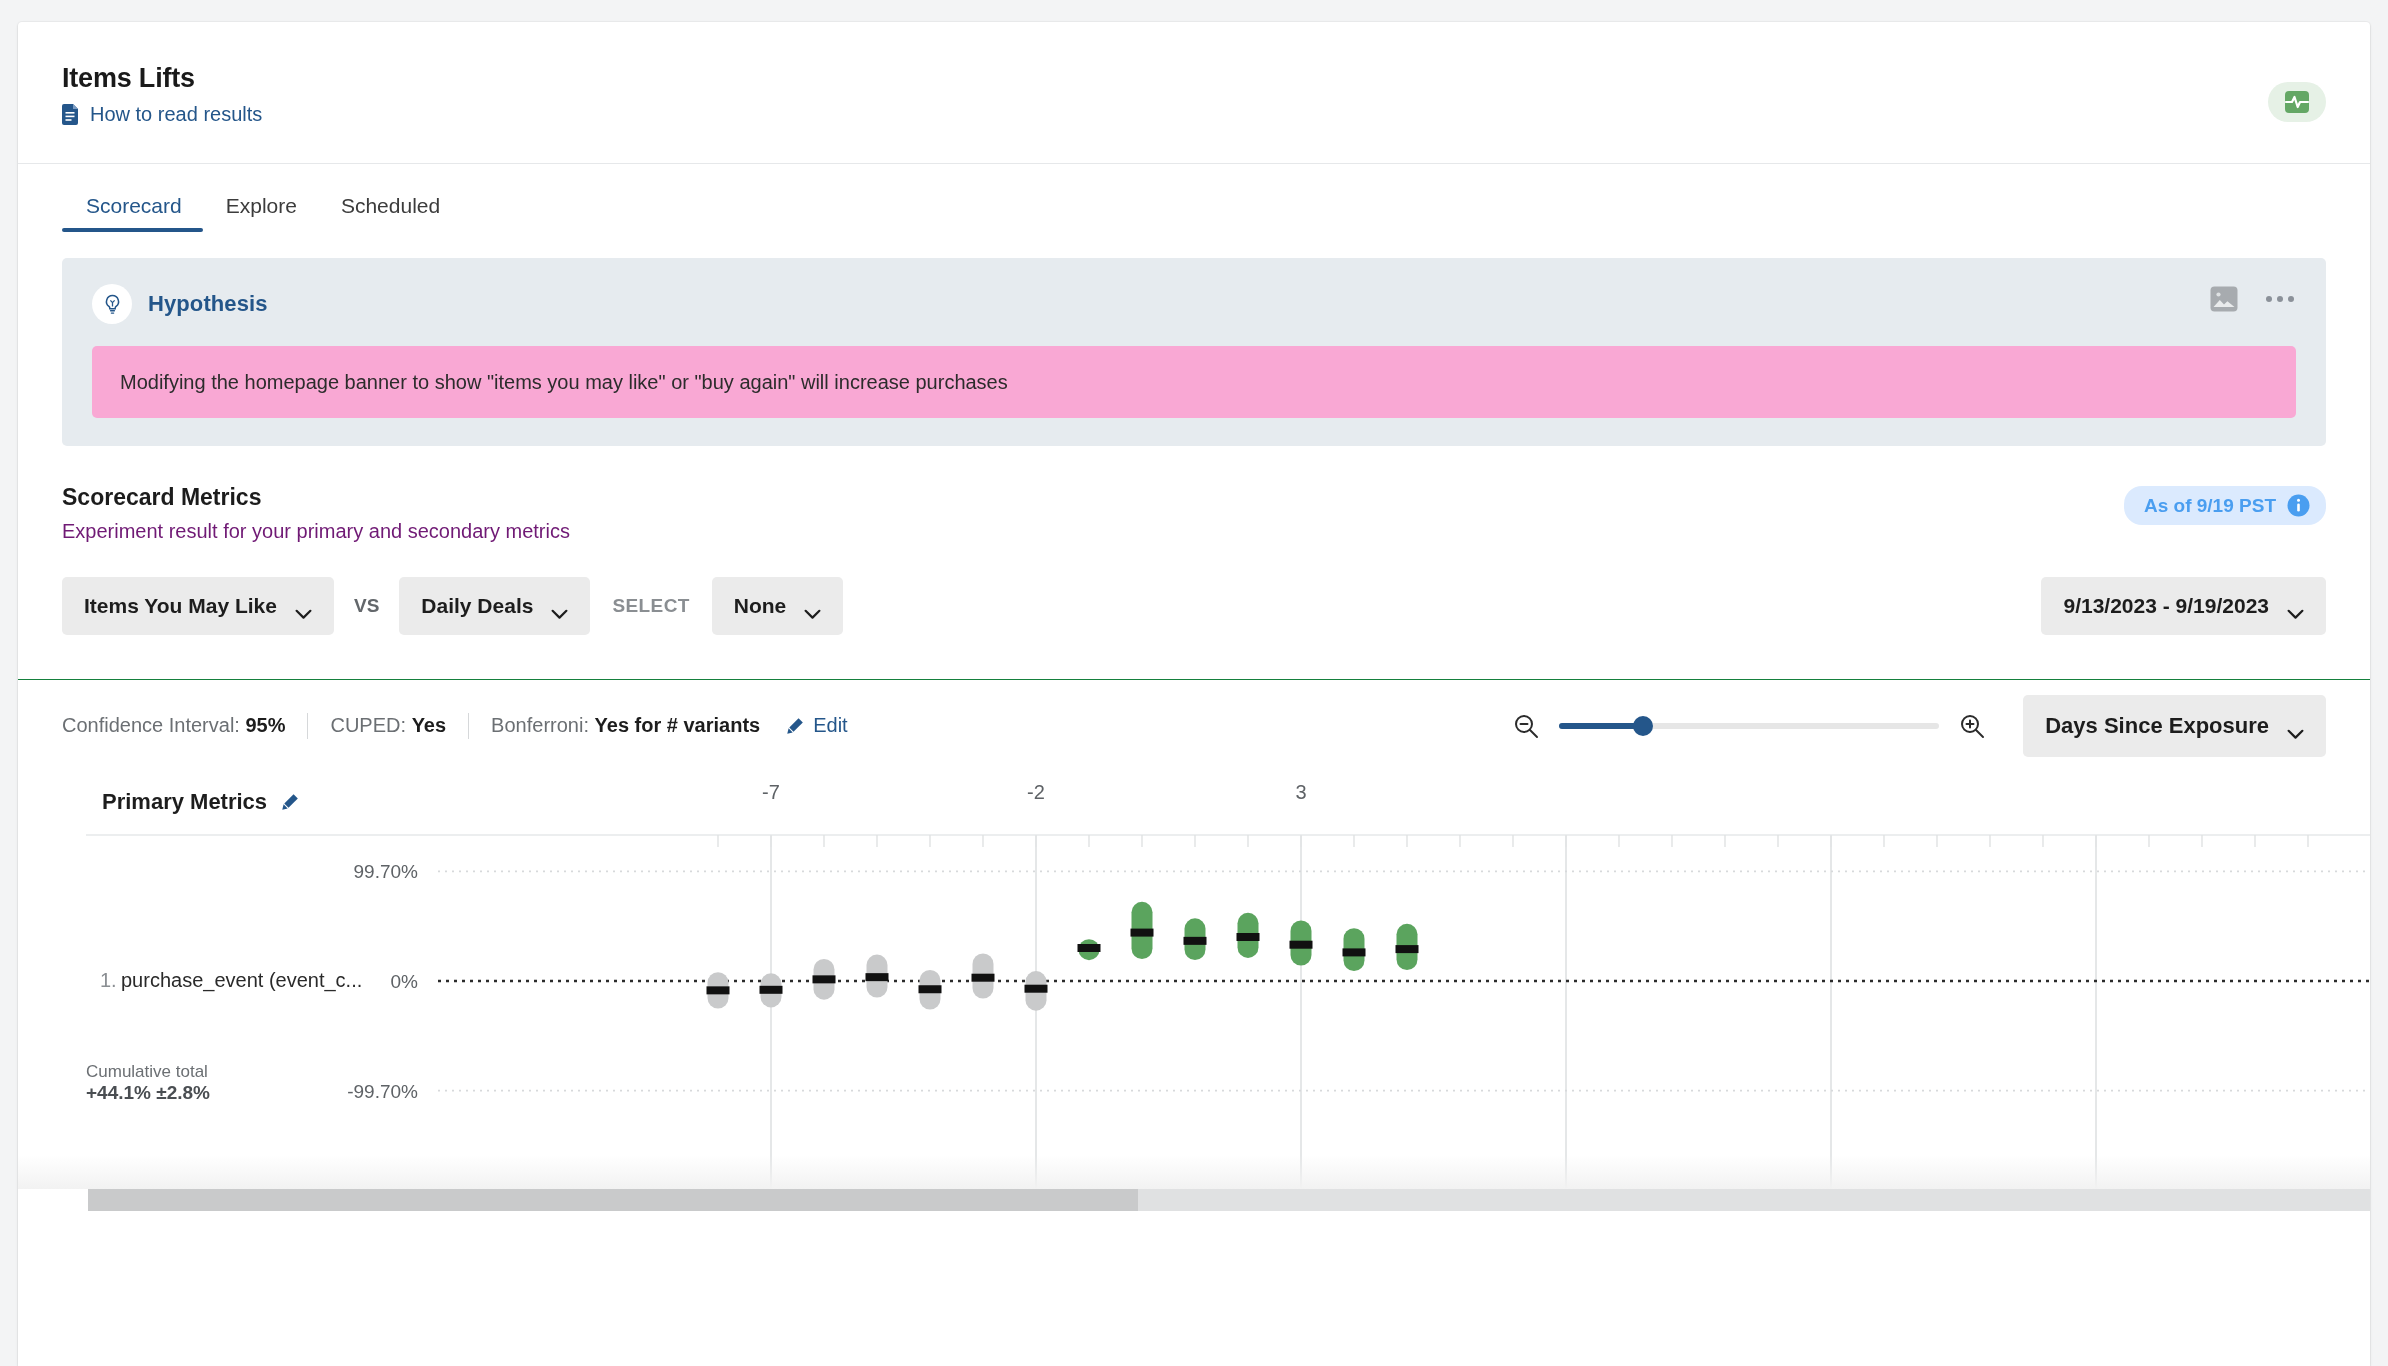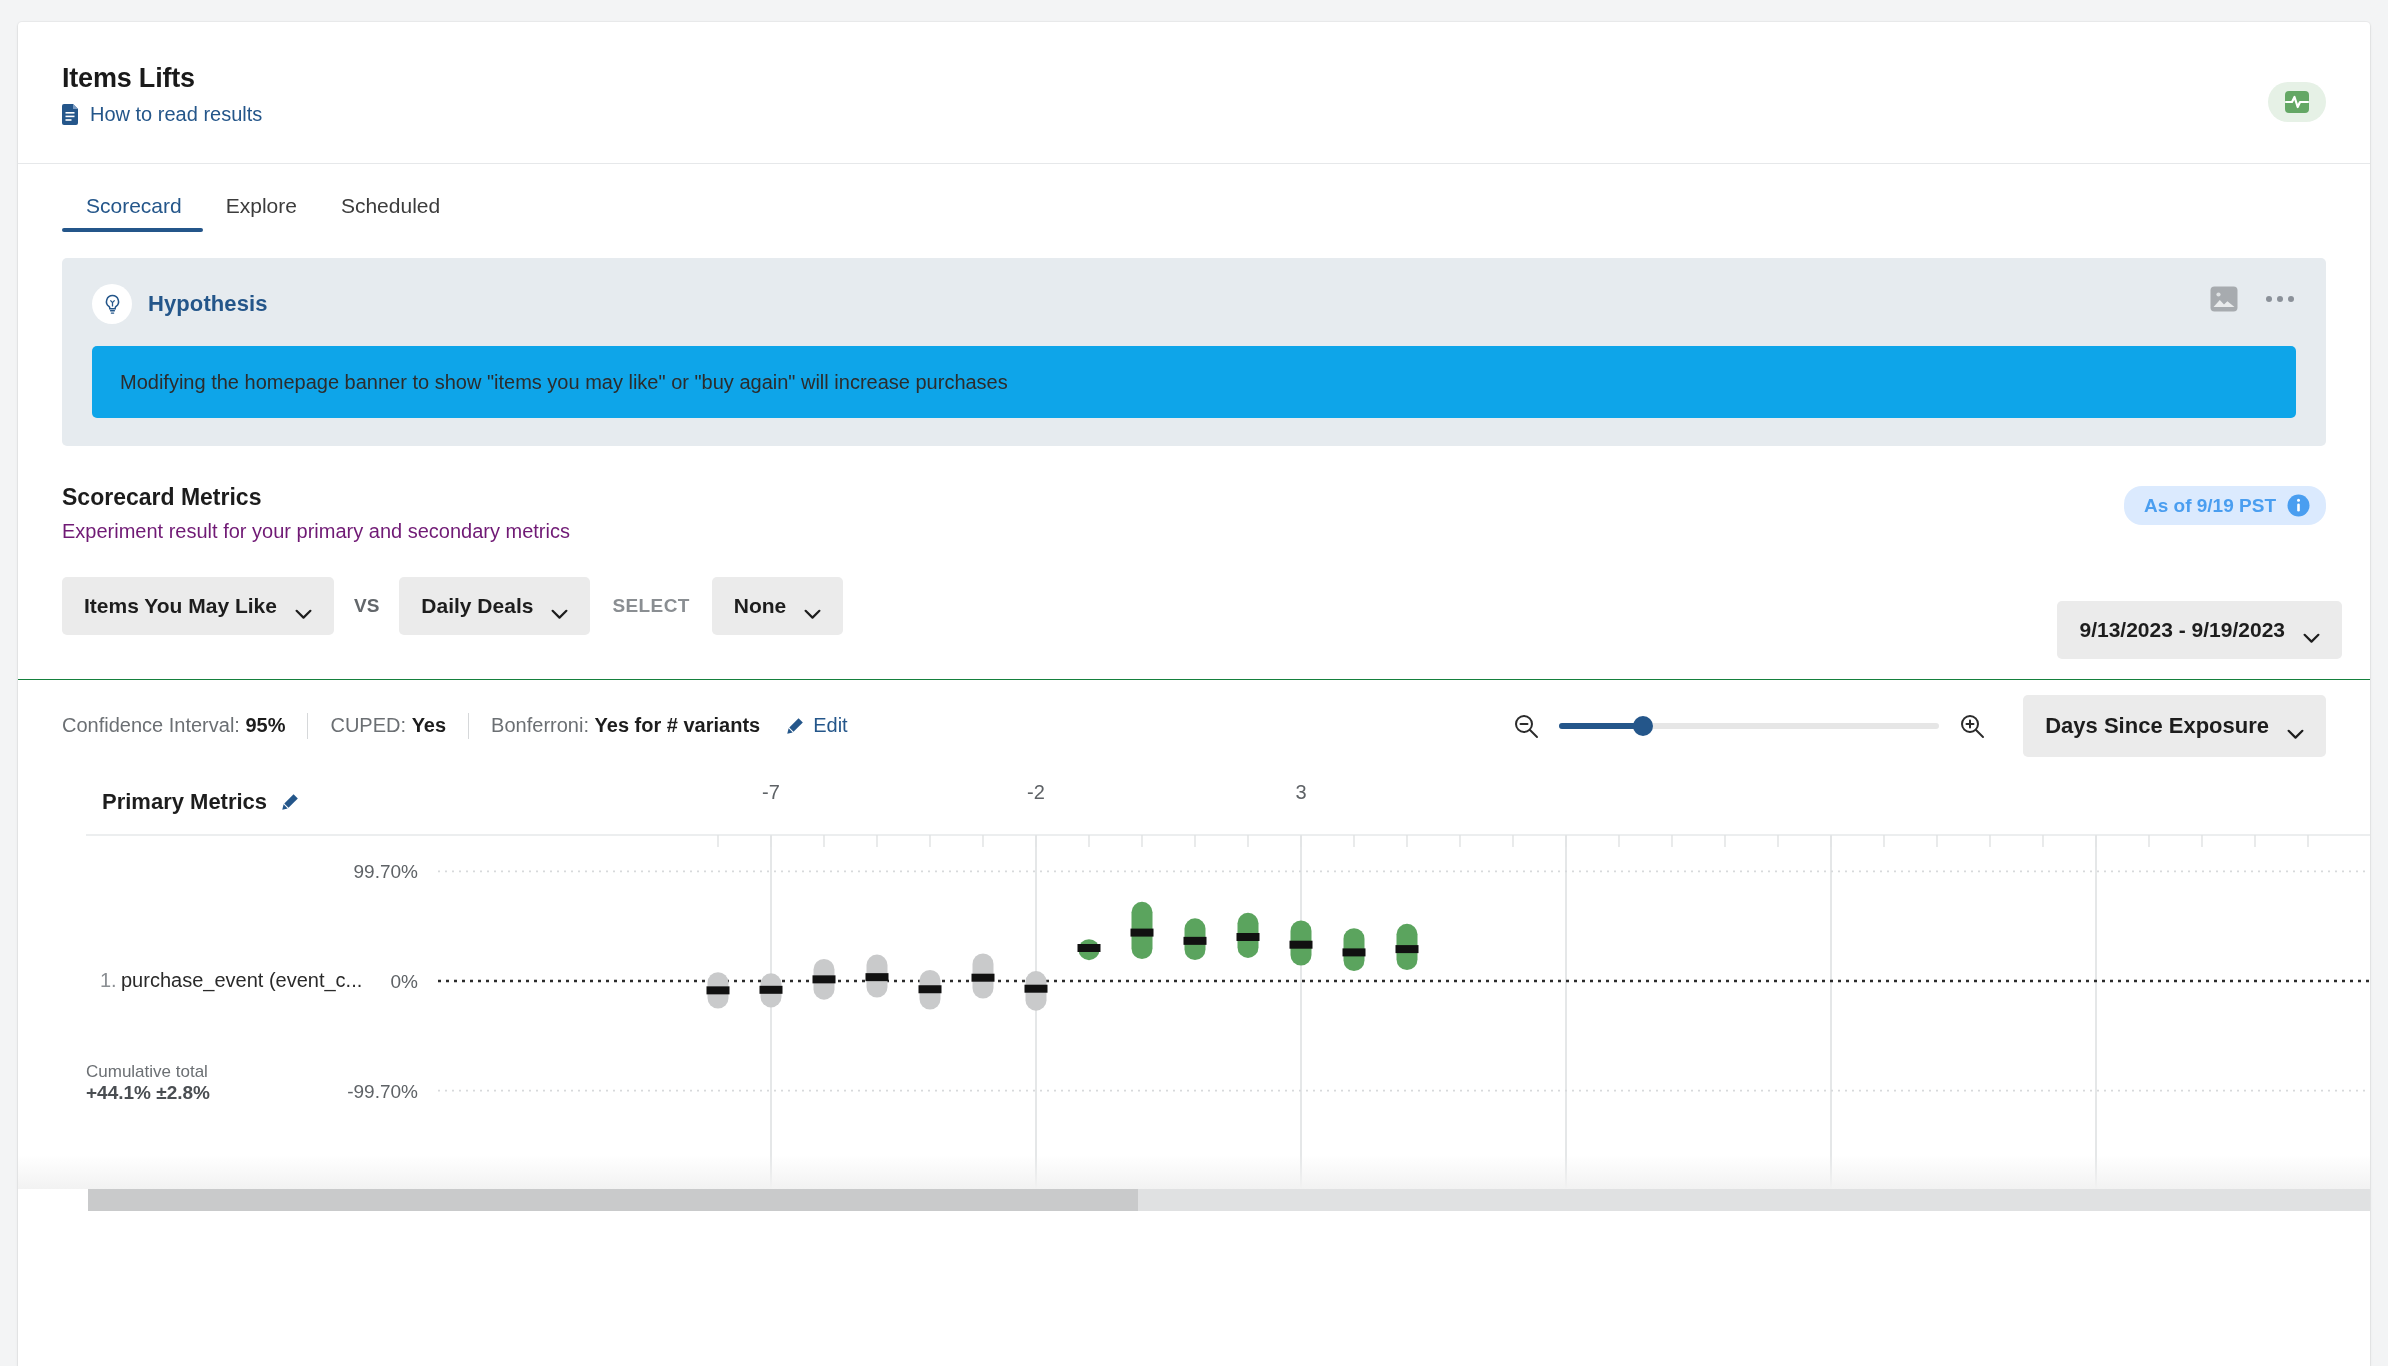--- a/index.html
+++ b/index.html
@@ -75,21 +75,21 @@
     width: 40px; height: 40px; border-radius: 50%;
     background: #ffffff; display: flex; align-items: center; justify-content: center;
   }
   .bulb-icon { width: 21px; height: 21px; display: block; }
   .hyp-title { font-size: 22px; font-weight: bold; color: #24568a; letter-spacing: .1px;}
   .hyp-actions { position: absolute; right: 30px; top: 28px; display: flex; align-items: center; gap: 26px;}
   .img-icon { width: 28px; height: 26px; display: block; }
   .dots { display: flex; gap: 5px; align-items: center; padding: 6px 2px;}
   .dots i { width: 6px; height: 6px; border-radius: 50%; background: #8b9199; display: block; }
   .hyp-body {
-    margin-top: 22px; background: #0ea5e9; border-radius: 5px;
+    margin-top: 22px; background: #f9a8d4; border-radius: 5px;
     padding: 22px 28px; font-size: 20px; color: #2c2c2c; line-height: 26px;
     min-height: 72px; display: flex; align-items: center;
   }
 
   
   .sm-wrap { position: relative; padding: 38px 44px 0 44px; }
   .sm-title { font-size: 23px; font-weight: bold; color: #1c1c1c; }
   .sm-sub { font-size: 20px; color: #701a75; margin-top: 9px; }
   .asof {
     position: absolute; right: 44px; top: 40px;
@@ -106,21 +106,21 @@
   }
   .chip {
     background: #ebebeb; border-radius: 5px;
     height: 58px; display: inline-flex; align-items: center; gap: 18px;
     padding: 0 22px; font-size: 21px; font-weight: bold; color: #1d1d1d;
     cursor: pointer; white-space: nowrap;
   }
   .chev { width: 17px; height: 11px; display: block; flex: none; }
   .vs-label { font-size: 19px; font-weight: bold; color: #63676b; padding: 0 20px; }
   .select-label { font-size: 19px; font-weight: bold; color: #8a8e92; padding: 0 22px; letter-spacing: .4px;}
-  .date-chip { position: absolute; right: 28px; top: 34px; margin-top: 24px; }
+  .date-chip { position: absolute; right: 44px; top: 34px; }
 
   
   .statsbar {
     position: relative;
     margin-top: 44px;
     border-top: 1px solid #15803d;
     height: 92px; padding: 0 44px;
     display: flex; align-items: center;
   }
   .stat { font-size: 20px; color: #6b6f73; white-space: nowrap; }

